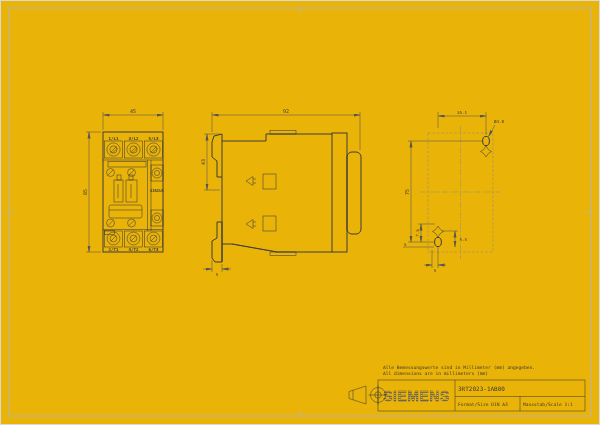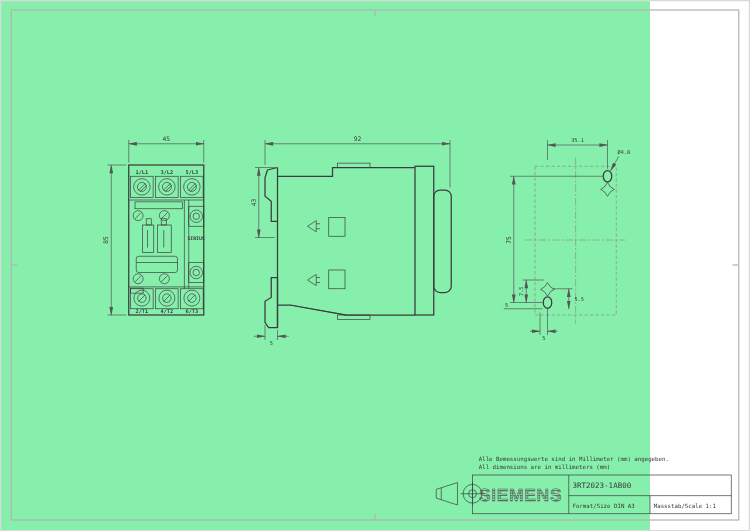--- a/index.html
+++ b/index.html
@@ -1,16 +1,16 @@
 <!DOCTYPE html>
 <html><head>
 <meta charset="utf-8">
 <style>
   html,body{margin:0;padding:0;background:#fff;}
-  .page{width:520px;height:425px;position:relative;background:#86efac;}
+  .page{width:600px;height:425px;position:relative;background:#eab308;}
   svg{display:block;}
   
   .ol{stroke:#3c3c3c;stroke-width:1;fill:none;}
   .olt{stroke:#3c3c3c;stroke-width:0.55;fill:none;}
   
   .dl{stroke:#555;stroke-width:0.55;fill:none;}
   
   .dash{stroke:#8a8a8a;stroke-width:0.55;fill:none;stroke-dasharray:2.6 1.8;}
   .cline{stroke:#8a8a8a;stroke-width:0.5;fill:none;stroke-dasharray:6 1.6 1.6 1.6;}
   .frame{stroke:#b4b4b4;stroke-width:1;fill:none;}

